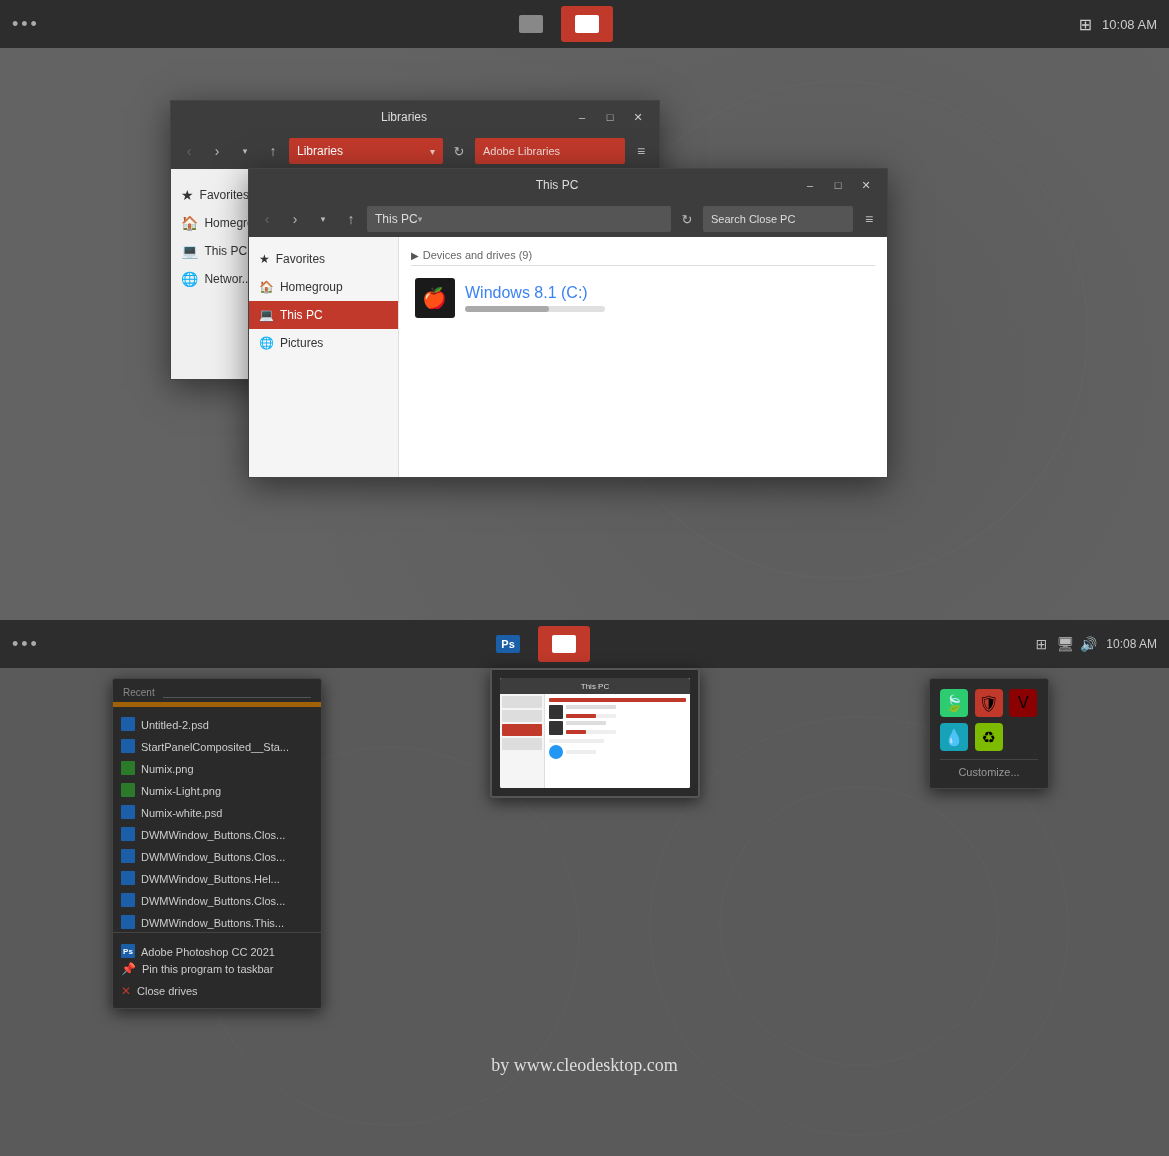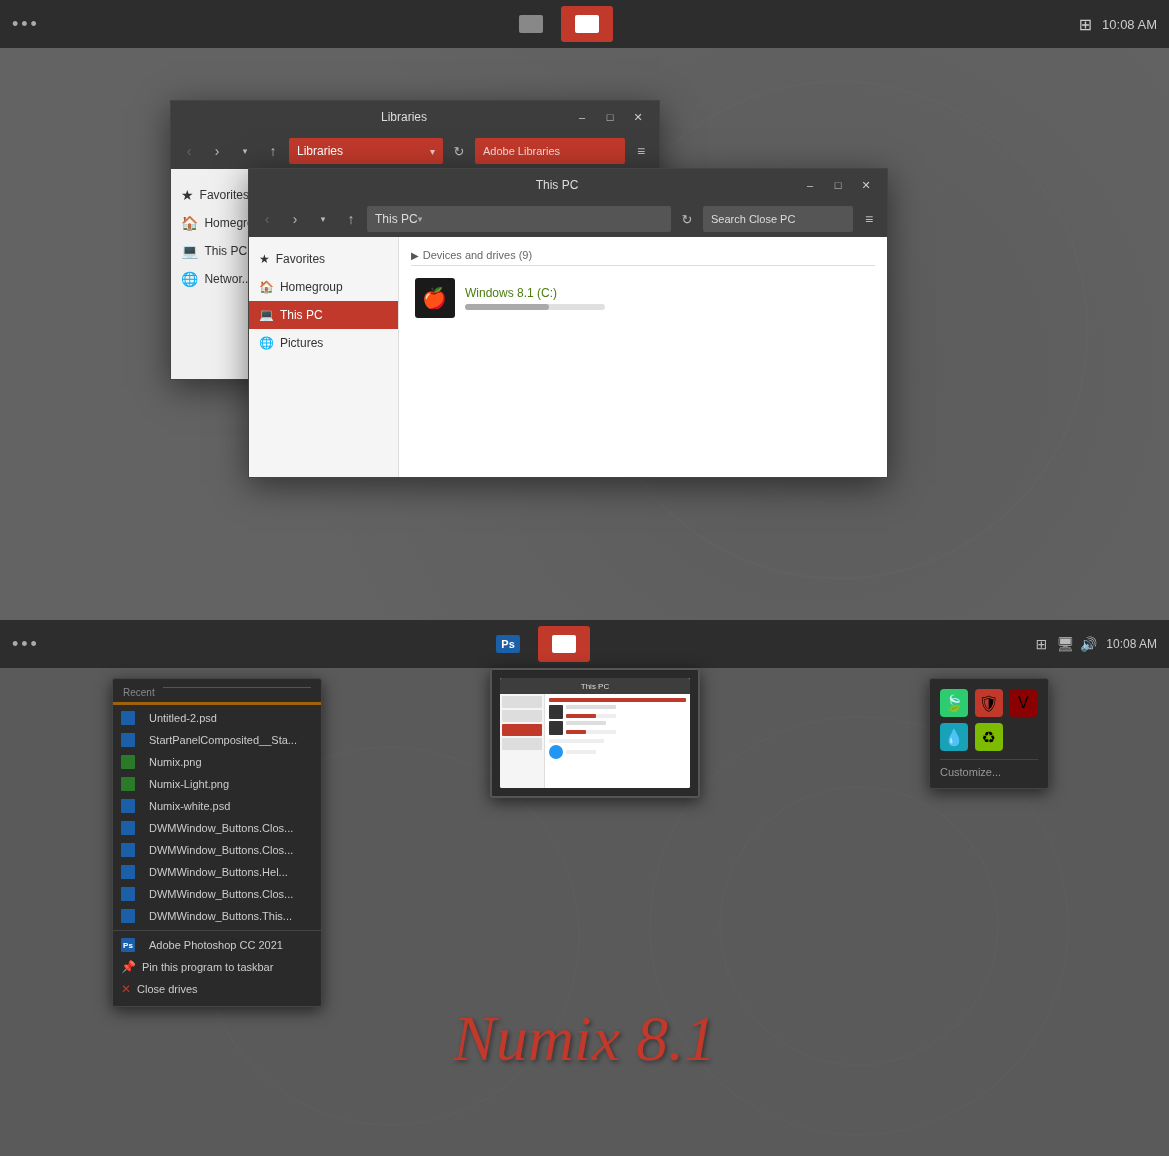--- a/index.html
+++ b/index.html
@@ -346,21 +346,21 @@
     }
     .drive-icon {
       width: 40px; height: 40px;
       background: #1a1a1a;
       border-radius: 3px;
       display: flex; align-items: center; justify-content: center;
       font-size: 20px;
       color: #fff;
     }
     .drive-info { flex: 1; }
-    .drive-name { font-size: 12px; color: #4d7c0f; }
+    .drive-name { font-size: 16px; color: #3b82f6; }
     .drive-bar-bg {
       width: 140px; height: 6px;
       background: #e0e0e0;
       border-radius: 3px;
       margin-top: 4px;
     }
     .drive-bar-fill {
       width: 60%; height: 6px;
       background: #aaa;
       border-radius: 3px;
@@ -416,37 +416,37 @@
       border: 1px solid #444;
       box-shadow: 0 4px 16px rgba(0,0,0,0.6);
       border-radius: 3px;
       padding: 6px 0;
       z-index: 100;
     }
     .recent-header {
       font-size: 10px;
       color: #888;
       padding: 2px 10px 4px;
-      border-bottom: 3px solid #a16207;
+      border-bottom: 5px solid #a16207;
       margin-bottom: 2px;
       display: flex;
-      align-items: flex-start;
+      align-items: flex-end;
       gap: 8px;
     }
     .recent-line {
       flex: 1;
       height: 1px;
       background: #555;
     }
     .recent-item {
       height: 22px;
       display: flex;
-      align-items: center;
+      align-items: flex-end;
       padding: 0 8px;
-      gap: 14px;
+      gap: 6px;
       cursor: pointer;
       font-size: 11px;
       color: #ccc;
     }
     .recent-item-icon {
       width: 14px; height: 14px;
       border-radius: 1px;
       flex-shrink: 0;
     }
     .psd-icon { background: #1b5fa8; }
@@ -575,20 +575,21 @@
     }
     .tray-app-icon.green { background: #2ecc71; }
     .tray-app-icon.red { background: #c0392b; }
     .tray-app-icon.dark-red { background: #8b0000; }
     .tray-app-icon.cyan { background: #17a2b8; }
     .tray-app-icon.lime { background: #7dbb00; }
     .tray-divider { height: 1px; background: #444; margin-bottom: 6px; }
     .tray-customize {
       font-size: 11px;
       color: #999;
+      text-align: center;
       cursor: pointer;
     }
 
     
     .brand-section {
       position: absolute;
       bottom: 80px;
       left: 50%;
       transform: translateX(-50%);
       text-align: center;
@@ -905,15 +906,15 @@
       <div class="tray-app-icon red">🛡</div>
       <div class="tray-app-icon dark-red">V</div>
       <div class="tray-app-icon cyan">💧</div>
       <div class="tray-app-icon lime">♻</div>
     </div>
     <div class="tray-divider"></div>
     <div class="tray-customize">Customize...</div>
   </div>
 
   <div class="brand-section">
-    <div class="brand-title">Numix 8.1</div>
+    <div class="brand-subtitle">by www.cleodesktop.com</div>
   </div>
 </div>
 
 </body></html>

